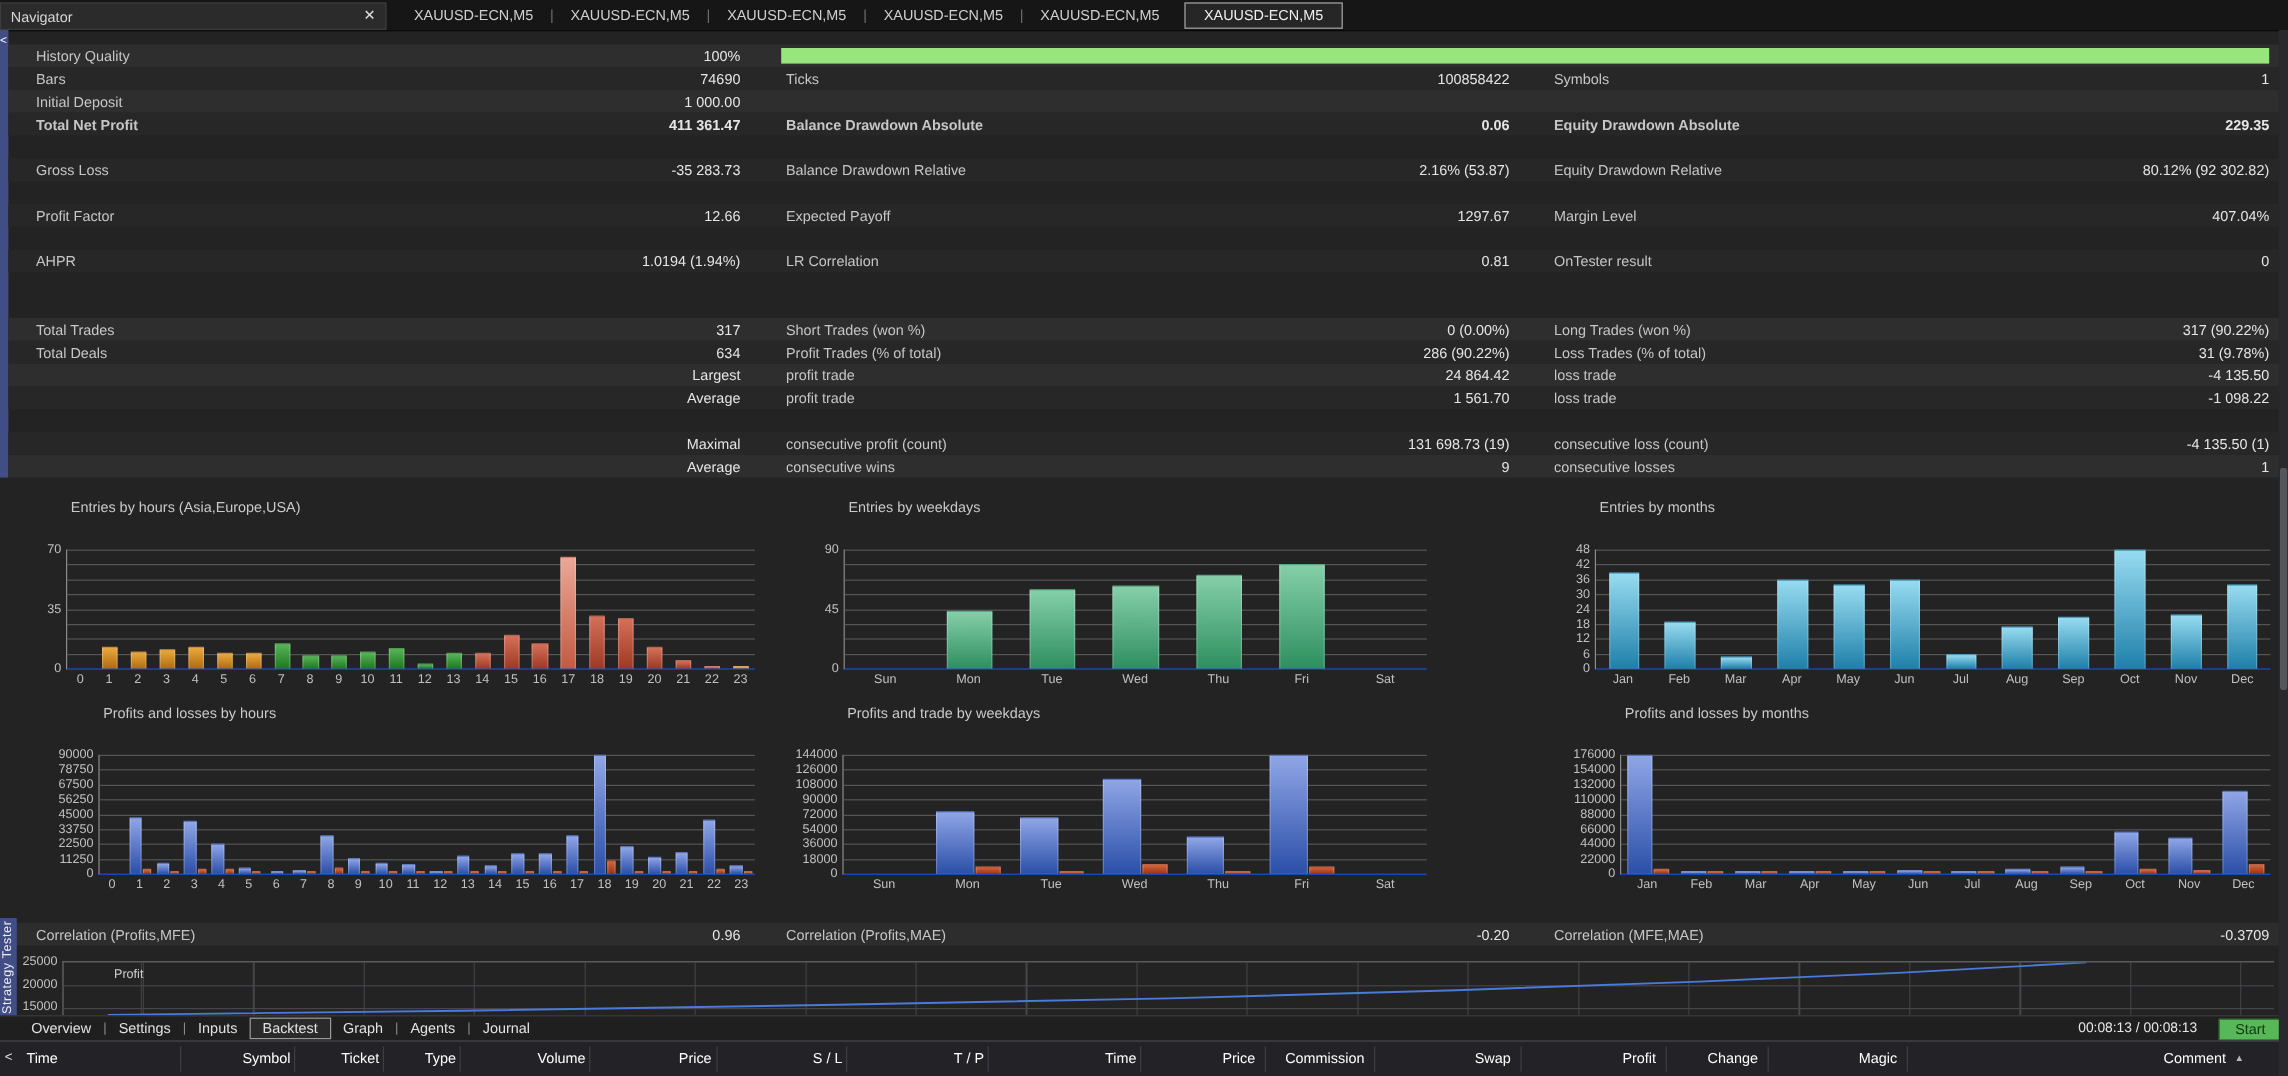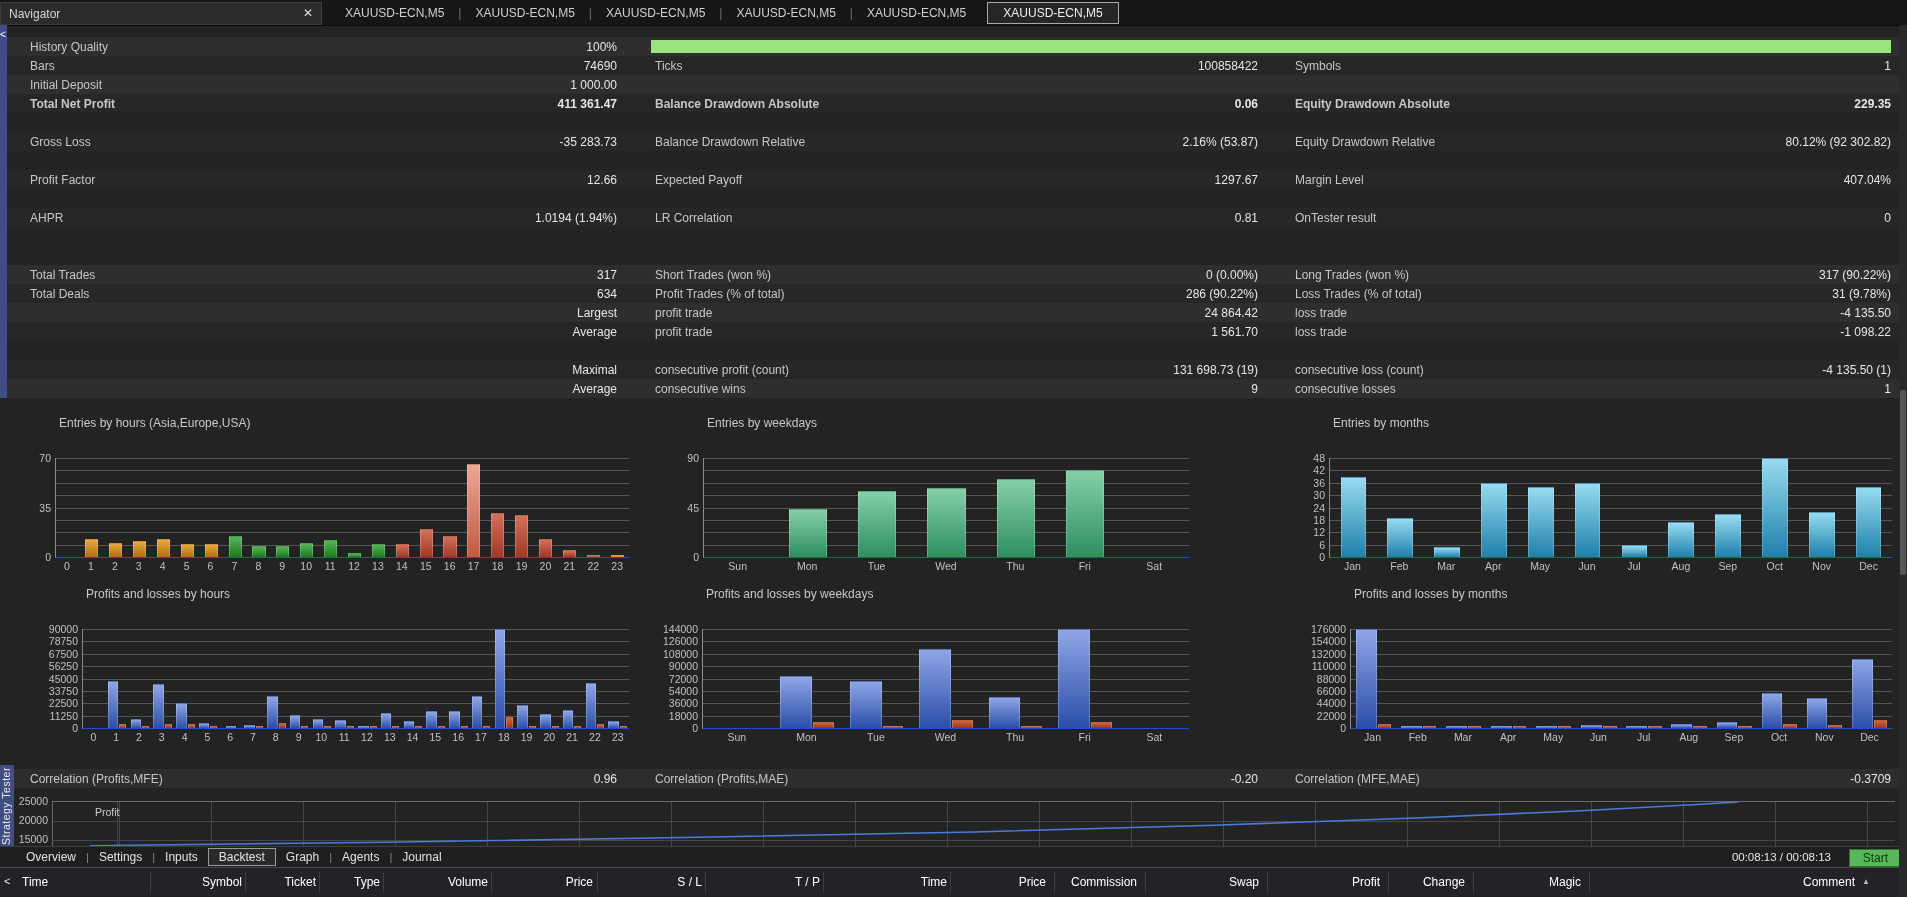--- a/index.html
+++ b/index.html
@@ -573,21 +573,21 @@
         <span>17</span>
         <span>18</span>
         <span>19</span>
         <span>20</span>
         <span>21</span>
         <span>22</span>
         <span>23</span>
       </div>
     </div>
   <div class="chart" id="c4" style="left:645px;top:585px;width:547px;height:160px;">
-    <span class="chart-title" style="left:61px">Profits and losses by weekdays</span>
+    <span class="chart-title" style="left:61px">Profits and trade by weekdays</span>
   <div class="plot" style="left: 57px;">
         <div class="grid" style="top: 0%;"></div>
         <div class="grid" style="top: 12.5%;"></div>
         <div class="grid" style="top: 25%;"></div>
         <div class="grid" style="top: 37.5%;"></div>
         <div class="grid" style="top: 50%;"></div>
         <div class="grid" style="top: 62.5%;"></div>
         <div class="grid" style="top: 75%;"></div>
         <div class="grid" style="top: 87.5%;"></div>
         <span class="ytick" style="left: -57px; width: 52px; top: calc(0% - 6px);">144000</span>

